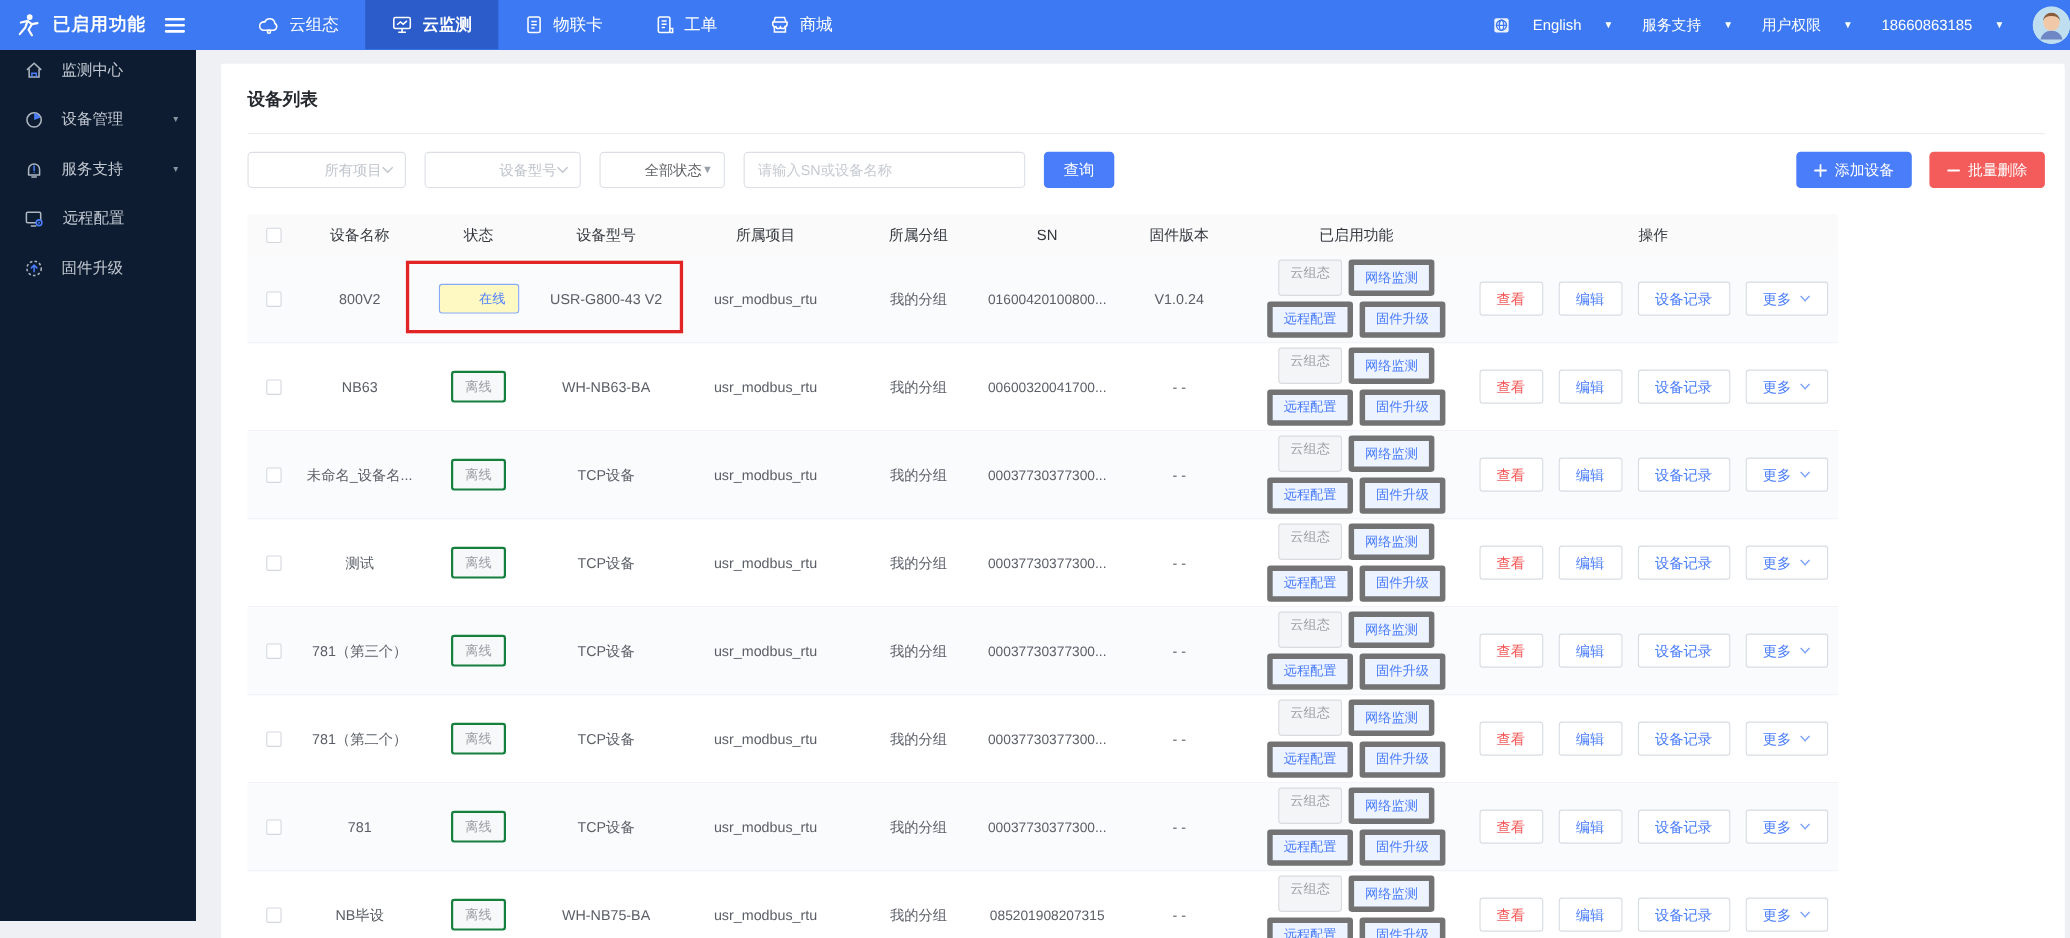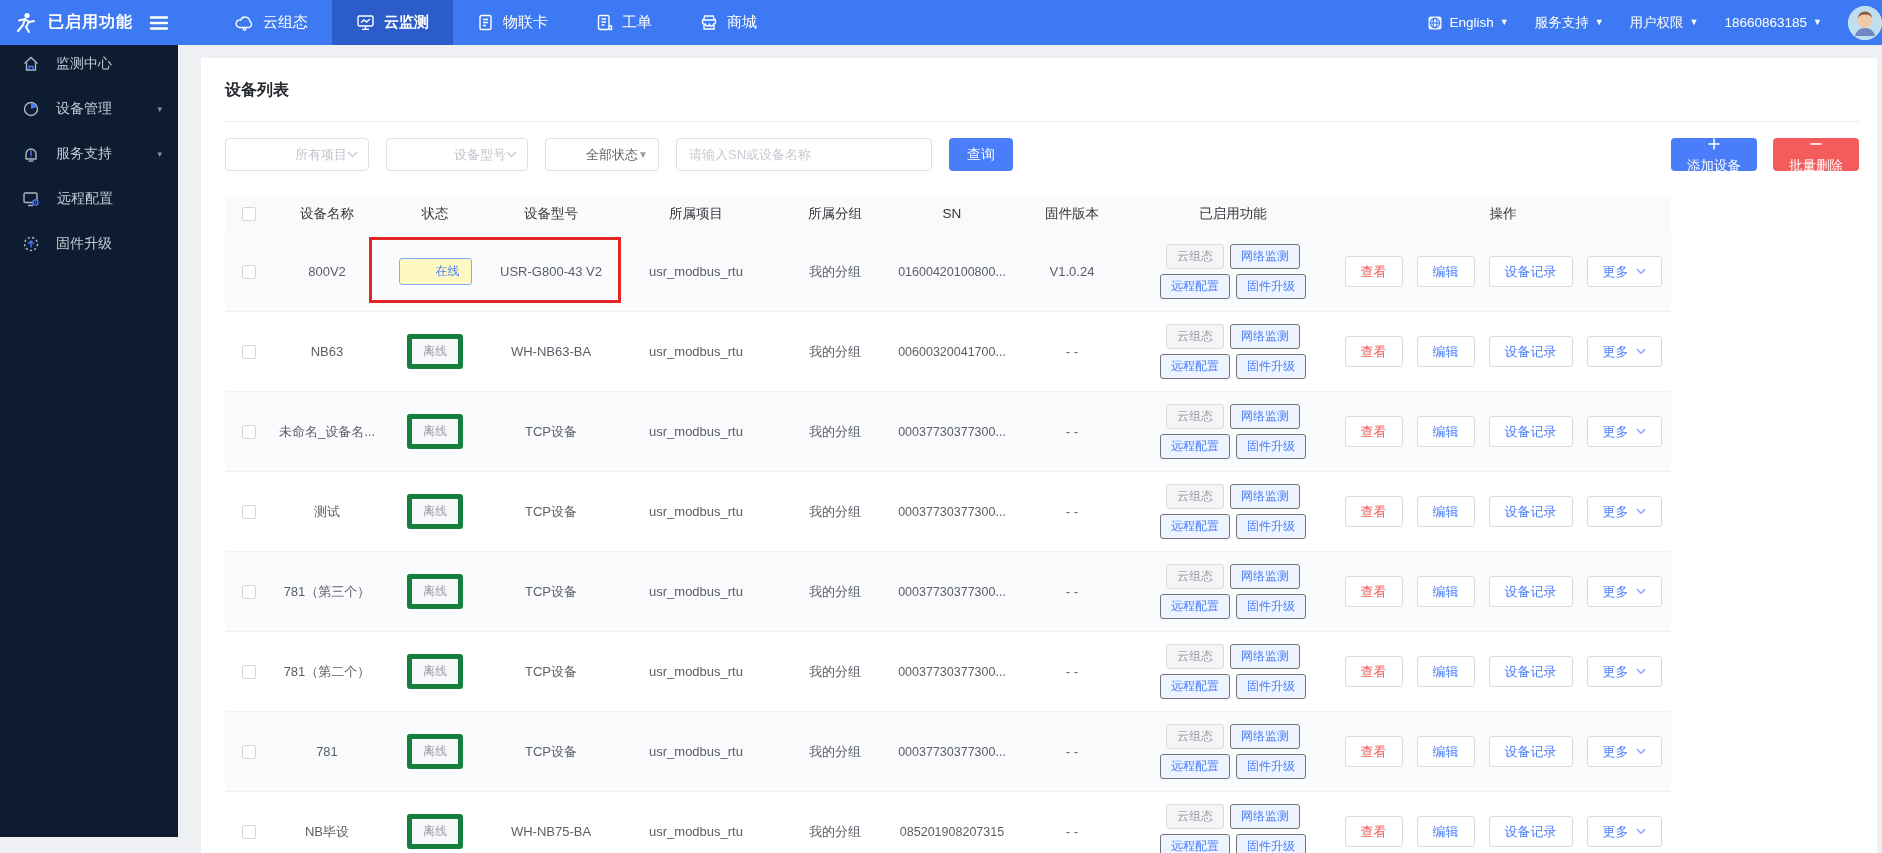--- a/index.html
+++ b/index.html
@@ -10,21 +10,21 @@
   
   .topbar { position:fixed; top:0; left:0; width:1882px; height:45px; background:#3d79f2;
     display:flex; align-items:stretch; color:#fff; z-index:50; overflow:hidden; }
   .brand { display:flex; align-items:center; gap:10px; padding:0 14px 0 12px; }
   .brand-title { font-size:16px; font-weight:bold; letter-spacing:1px; }
   .hamburger { margin-left:6px; cursor:pointer; }
   .nav-tabs { display:flex; align-items:stretch; margin-left:28px; }
   .nav-tab { display:flex; align-items:center; gap:9px; padding:0 24px; font-size:15px; cursor:pointer; }
   .nav-tab.active { background:#2b5cc9; font-weight:bold; }
   .tb-right { margin-left:auto; display:flex; align-items:center; gap:26px; padding-right:4px; font-size:13.5px; }
-  .tb-item { display:flex; align-items:center; gap:6px; cursor:pointer; white-space:nowrap; }
+  .tb-item { display:flex; align-items:center; gap:20px; cursor:pointer; white-space:nowrap; }
   .caret-down { font-size:9px; line-height:1; }
   .avatar { width:34px; height:34px; border-radius:50%; overflow:hidden; background:#cfe6f2;
     flex:0 0 auto; margin-right:-4px; }
 
   
   .sidebar { position:fixed; top:29px; left:0; width:178px; height:808px; background:#0d1c30; padding-top:12px; }
   .side-item { height:45px; display:flex; align-items:center; padding:0 16px 0 22px;
     color:#c3c9d3; font-size:14px; cursor:pointer; }
   .side-item .s-icon { margin-right:16px; }
   .side-item .s-caret { margin-left:auto; color:#8a93a1; font-size:9px; }
@@ -43,41 +43,41 @@
   .sel.sel-filled { color:#606266; }
   .sel-chevron { color:#c0c4cc; }
   .sel-tri { color:#9aa0a8; font-size:10px; }
   .search-input { height:33px; width:256px; border:1px solid #dcdfe6; border-radius:4px;
     padding:0 12px; font-size:13px; color:#0f766e; outline:none; font-family:inherit; }
   .search-input::placeholder { color:#c6cad1; }
   .btn-query { height:33px; width:64px; border:none; border-radius:4px; background:#4a7dfa; color:#fff;
     font-size:14px; cursor:pointer; font-family:inherit; }
   .filter-right { margin-left:auto; display:flex; gap:16px; }
   .btn-add, .btn-del { height:33px; border:none; border-radius:4px; color:#fff; font-size:13.5px;
-    padding:0 16px; display:flex; align-items:center; gap:7px; cursor:pointer; font-family:inherit;flex-direction:column; }
+    padding:0 16px; display:flex; align-items:center; gap:7px; cursor:pointer; font-family:inherit; }
   .btn-add { background:#4a7dfa; }
   .btn-del { background:#f45c5c; }
 
   
   .table-wrap { margin-top:24px; width:1446px; position:relative; }
   .t-grid { display:grid; grid-template-columns:48px 108px 108px 124px 166px 112px 122px 118px 204px 336px; align-items:center; }
   .t-head { background:#fafafa; height:37px; font-size:13.5px; color:#33373d; }
   .h-cell, .t-cell { text-align:center; }
   .t-row { height:80px; font-size:13px; color:#5a5e66; position:relative; border-bottom:1px solid #f0f2f5; }
   .t-row:nth-child(odd) { background:#fafbfd; }
   .checkbox { display:inline-block; width:14px; height:14px; border:1px solid #d4d7dd; border-radius:2px;
     background:#fff; cursor:pointer; vertical-align:middle; }
   .badge { display:inline-block; font-size:12px; padding:4px 11px; border-radius:3px; }
   .badge.online  { color:#4a7dfa; border:1px solid #86a9f8; background:#fef9c3;padding-left:36px; }
-  .badge.offline { color:#9a9da3; border:5px solid #15803d; background:#f7f8fa; }
+  .badge.offline { color:#9a9da3; border:2px solid #15803d; background:#f7f8fa; }
   .features { display:flex; flex-direction:column; gap:5px; align-items:center; }
   .feat-line { display:flex; gap:6px; justify-content:center; }
   .feat { font-size:12px; padding:3px 10px; border-radius:3px; white-space:nowrap; }
   .feat-gray { color:#9a9da3; background:#f4f5f6; border:1px solid #d9dbdf; }
-  .feat-blue { color:#4a7dfa; background:#edf3ff; border:1px solid #737373; }
+  .feat-blue { color:#4a7dfa; background:#edf3ff; border:5px solid #737373; }
   .actions { display:flex; gap:14px; justify-content:center; align-items:center; }
   .act-btn { height:31px; padding:0 15px; background:#fff; border:1px solid #d7dbe2; border-radius:3px;
     font-size:13px; color:#4a7dfa; cursor:pointer; display:flex; align-items:center; gap:7px; font-family:inherit; }
   .act-btn.act-view { color:#f45c5c; }
   .act-chevron { color:#7ea2f7; }
   .sn-cell { font-size:12.5px; }
 
   .highlight-box { position:absolute; left:144px; top:5px; width:252px; height:66px;
     border:3px solid #e12525; pointer-events:none; z-index:5; }
 </style>

